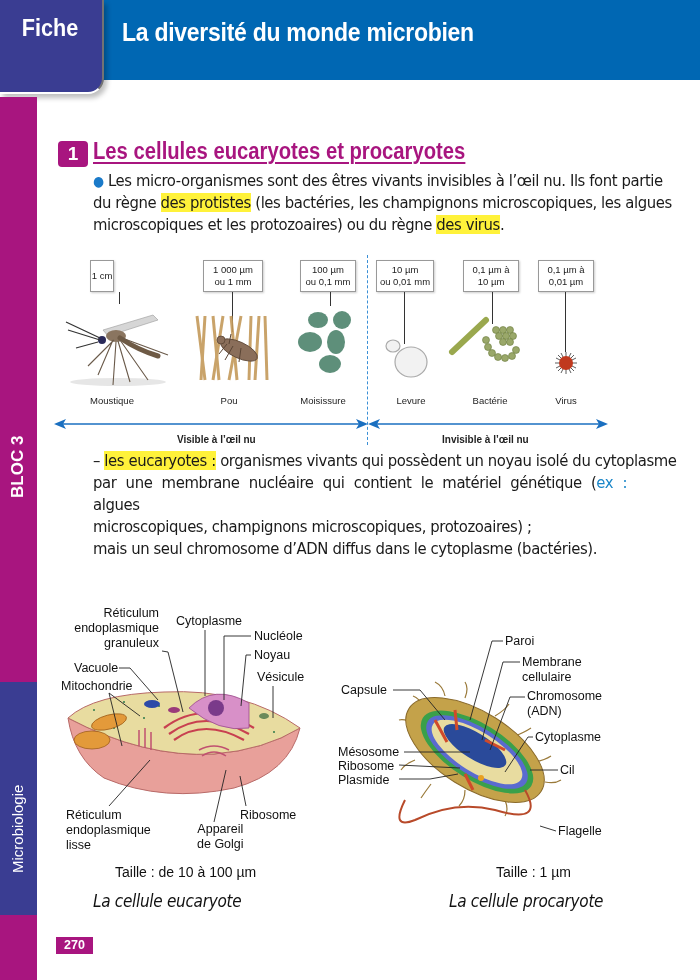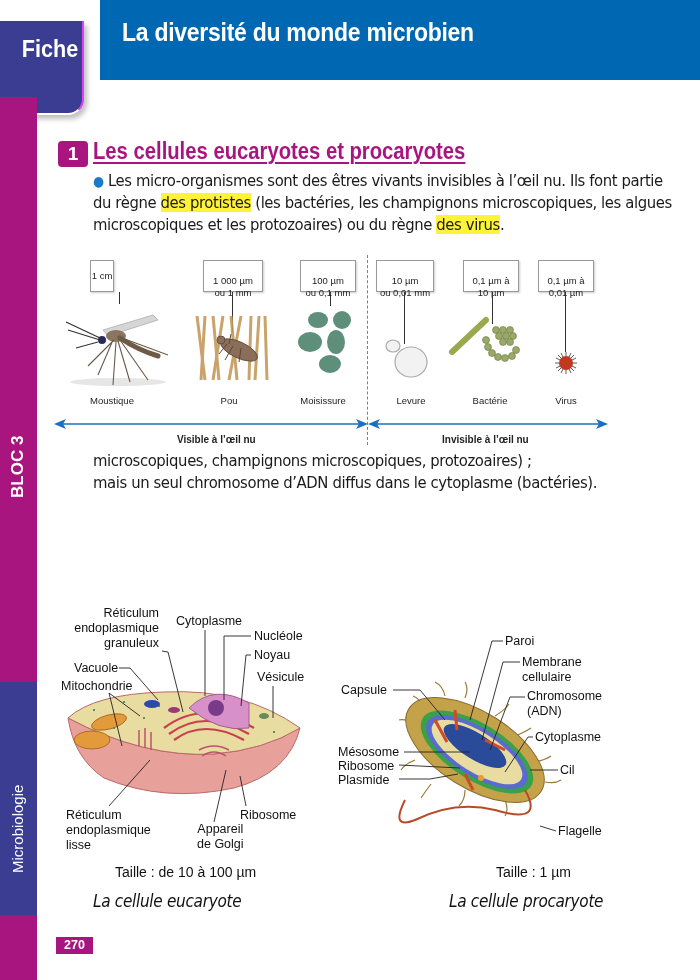--- a/index.html
+++ b/index.html
@@ -2,21 +2,21 @@
 <html><head>
 <meta charset="utf-8">
 <style>
   * { box-sizing: border-box; margin: 0; padding: 0; }
   html, body { width: 700px; height: 980px; background: #ffffff; overflow: hidden; }
   body { position: relative; font-family: "DejaVu Sans Condensed", "Liberation Sans Narrow", "Liberation Sans", sans-serif; color: #1a1a1a; }
 
   
   .header-band { position: absolute; left: 100px; top: 0; width: 600px; height: 80px; background: #0067b3; }
   .header-title { position: absolute; left: 122px; top: 18px; color: #fff; font-family: "Liberation Sans", sans-serif; font-weight: bold; font-size: 25px; letter-spacing: -0.3px; transform: scaleX(0.92); transform-origin: left; }
-  .fiche-box { position: absolute; left: 0; top: 0; width: 84px; height: 94px; background: #3a3d92; border-bottom-right-radius: 16px; box-shadow: 3px 4px 5px rgba(0,0,0,0.25); border-right: 2px solid #d946ef; border-bottom: 2px solid #fff; margin-top: 21px; }
+  .fiche-box { position: absolute; left: 0; top: 0; width: 104px; height: 94px; background: #3a3d92; border-bottom-right-radius: 16px; box-shadow: 3px 4px 5px rgba(0,0,0,0.25); border-right: 2px solid #737373; border-bottom: 2px solid #fff; }
   .fiche-label { position: absolute; left: 0; width: 100px; text-align: center; color: #fff; font-family: "Liberation Sans", sans-serif; font-weight: bold; }
   .fiche-word { top: 14px; font-size: 24px; transform: scaleX(0.9); }
   .fiche-num { top: 44px; font-size: 27px; }
 
   
   .side-magenta-top { position: absolute; left: 0; top: 97px; width: 37px; height: 585px; background: #a8157f; }
   .side-blue { position: absolute; left: 0; top: 682px; width: 37px; height: 233px; background: #3a3d92; }
   .side-magenta-bottom { position: absolute; left: 0; top: 915px; width: 37px; height: 65px; background: #a8157f; }
   .side-text { position: absolute; color: #fff; font-family: "Liberation Sans", sans-serif; font-weight: bold; transform: rotate(-90deg); transform-origin: left top; white-space: nowrap; }
   .bloc-text { left: 8px; top: 498px; font-size: 17px; }
@@ -31,21 +31,21 @@
   .para .dot { color: #1a7ac9; font-size: 14px; }
   .hl { background: #fff23a; }
   .ex { color: #1a86c8; }
   .p1 { left: 93px; top: 170px; width: 534px; }
   .p1 .line { display: block; white-space: nowrap; }
   .p2 { left: 93px; top: 450px; width: 534px; text-align: justify; }
   .p2 .line { display: block; white-space: nowrap; }
   .p2 .just { text-align: justify; text-align-last: justify; white-space: normal; }
 
   
-  .scale-box { position: absolute; top: 260px; height: 32px; background: #fff; border: 1px solid #999; box-shadow: 1px 1px 2px rgba(0,0,0,0.2); font-family: "Liberation Sans", sans-serif; font-size: 9.5px; text-align: center; line-height: 12px; padding-top: 14px; color: #222; }
+  .scale-box { position: absolute; top: 260px; height: 32px; background: #fff; border: 1px solid #999; box-shadow: 1px 1px 2px rgba(0,0,0,0.2); font-family: "Liberation Sans", sans-serif; font-size: 9.5px; text-align: center; line-height: 12px; padding-top: 3px; color: #222; }
   .scale-box.single { line-height: 26px; padding-top: 2px; }
   .scale-stem { position: absolute; width: 1px; background: #333; }
   .organism-label { position: absolute; top: 395px; font-family: "Liberation Sans", sans-serif; font-size: 9.5px; color: #222; text-align: center; width: 80px; }
   .axis-caption { position: absolute; top: 434px; font-family: "Liberation Sans", sans-serif; font-weight: bold; font-size: 10px; color: #222; }
   .divider { position: absolute; left: 367px; top: 255px; height: 190px; border-left: 1px dashed #3a8fd6; }
 
   
   .cell-label { position: absolute; font-family: "Liberation Sans", sans-serif; font-size: 12.5px; color: #111; line-height: 15px; white-space: nowrap; }
   .cell-caption { position: absolute; font-family: "Liberation Sans", sans-serif; font-size: 14px; color: #111; white-space: nowrap; }
   .cell-name { position: absolute; font-style: italic; font-size: 17px; color: #111; white-space: nowrap; letter-spacing: -0.3px; }
@@ -182,20 +182,22 @@
     <line x1="6" y1="7" x2="234" y2="7" stroke="#1a6fc0" stroke-width="1.5"></line>
     <path d="M0 7 L12 2 L9 7 L12 12 Z" fill="#1a6fc0"></path>
     <path d="M240 7 L228 2 L231 7 L228 12 Z" fill="#1a6fc0"></path>
   </svg>
 
   <div class="axis-caption" style="left:177px;">Visible à l’œil nu</div>
   <div class="axis-caption" style="left:442px;">Invisible à l’œil nu</div>
 </div>
 
 <div class="para p2">
+  <span class="line"><span>– </span><span class="hl">les eucaryotes :</span><span> organismes vivants qui possèdent un noyau isolé du cytoplasme</span></span>
+  <span class="line just" style="word-spacing:4px;"><span>par une membrane nucléaire qui contient le matériel génétique (</span><span class="ex">ex :</span><span> algues</span></span>
   <span class="line"><span>microscopiques, champignons microscopiques, protozoaires) ;</span></span>
   <span class="line"><span>mais un seul chromosome d’ADN diffus dans le cytoplasme (bactéries).</span></span>
 </div>
 
 <svg style="left:64px;top:688px;" width="240" height="112" viewBox="0 0 240 112">
   <path d="M4 30 Q10 70 40 90 Q100 115 170 100 Q225 85 236 40 Q200 62 150 66 Q80 70 4 30 Z" fill="#e8a09a" stroke="#b86a68" stroke-width="1"></path>
   <path d="M4 30 Q30 6 100 4 Q180 0 236 40 Q200 62 150 66 Q80 70 4 30 Z" fill="#e8dca0" stroke="#b86a68" stroke-width="1"></path>
   <g fill="#2e7a4a">
     <circle cx="30" cy="22" r="1"></circle>
       <circle cx="60" cy="14" r="1"></circle>

